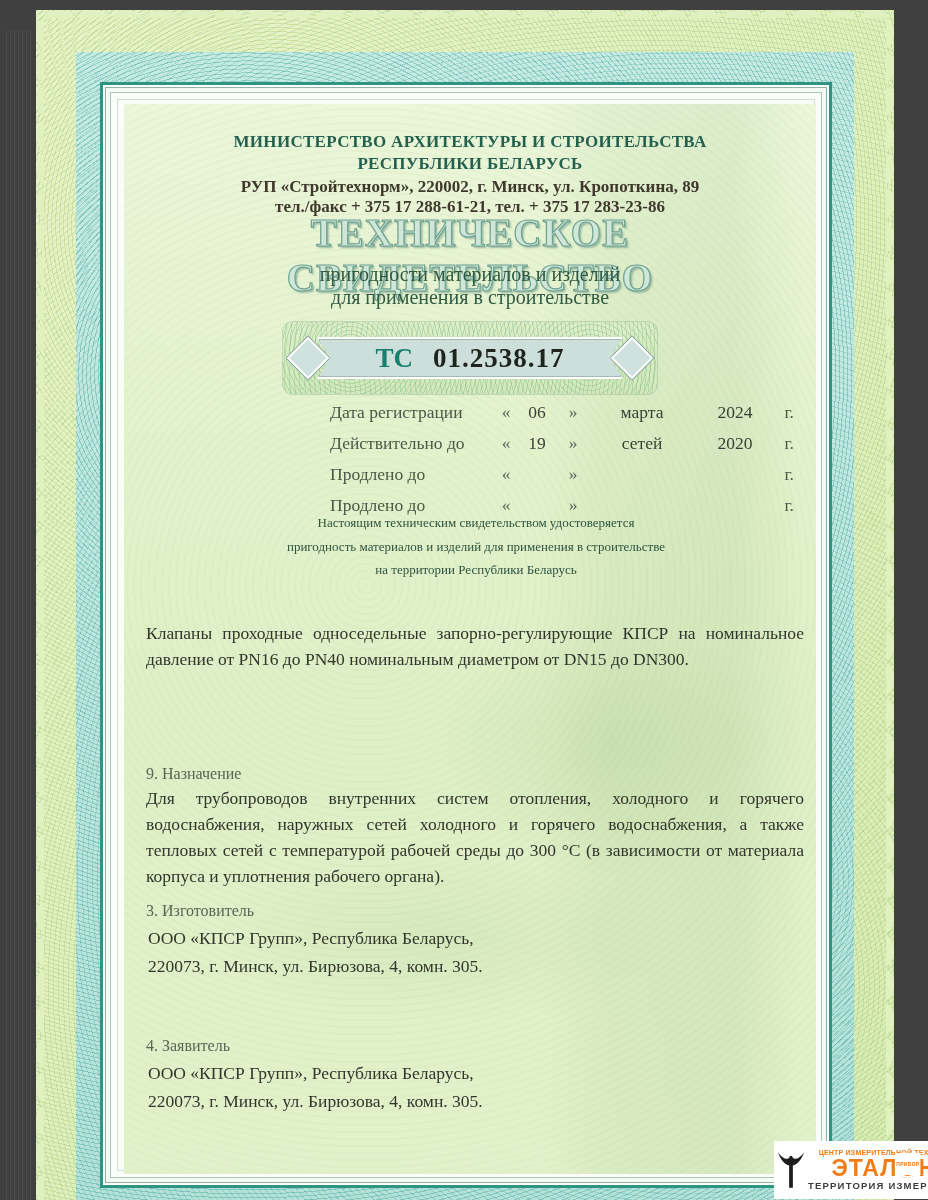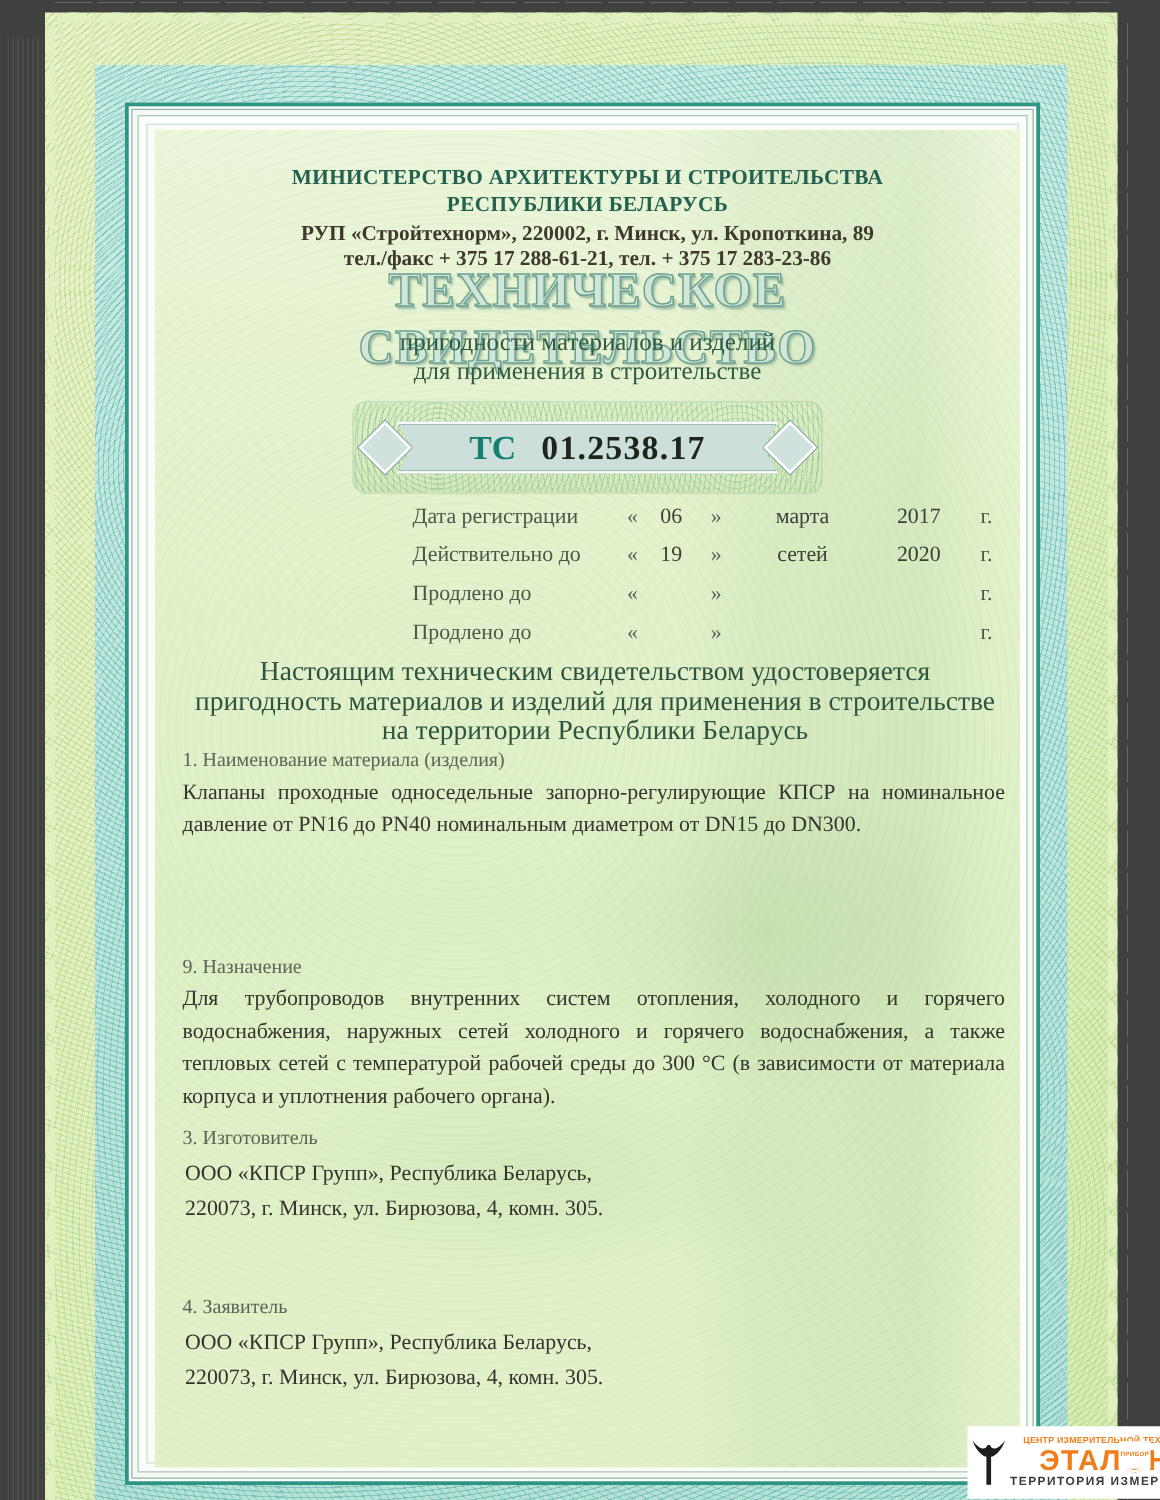--- a/index.html
+++ b/index.html
@@ -107,22 +107,22 @@
   .drow { display:flex; align-items:flex-start; height:31px; }
   .d-label { width:168px; }
   .d-q { width:16px; text-align:center; color:#5a655a; }
   .d-day { width:46px; text-align:center; color:#3a4036; }
   .d-q2 { width:26px; text-align:center; color:#5a655a; }
   .d-month { width:112px; text-align:center; color:#3a4036; }
   .d-year { width:74px; text-align:center; color:#3a4036; }
   .d-suffix { width:22px; text-align:right; }
 
   
-  .statement { position:absolute; left:0; right:0; top:421px; text-align:center;
-    font-size:22px; line-height:23.5px; color:#2e5440;margin-left:12px; }
+  .statement { position:absolute; left:0; right:0; top:407px; text-align:center;
+    font-size:13px; line-height:23.5px; color:#2e5440;margin-left:12px; }
   .sec-head { position:absolute; left:22px; font-size:16px; color:#5b6554; }
   .sec-body { position:absolute; left:22px; right:12px; font-size:17.5px; line-height:26px;
     color:#32352c; text-align:justify; }
   .sec-lines { position:absolute; left:24px; font-size:17.5px; line-height:28px; color:#32352c; }
 
   
   .logo { position:absolute; left:774px; top:1141px; width:154px; height:58px;
     background:#ffffff; display:flex; align-items:center; padding:2px 3px 2px 2px;
     font-family:"Liberation Sans", sans-serif; }
   .logo-mark { width:30px; height:42px; flex:0 0 auto; margin-right:2px; }
@@ -172,21 +172,21 @@
         </div>
       </div>
 
       <div class="dates">
         <div class="drow">
           <span class="d-label">Дата регистрации</span>
           <span class="d-q">«</span>
           <span class="d-day">06</span>
           <span class="d-q2">»</span>
           <span class="d-month">марта</span>
-          <span class="d-year">2017</span>
+          <span class="d-year">2024</span>
           <span class="d-suffix">г.</span>
         </div>
         <div class="drow">
           <span class="d-label">Действительно до</span>
           <span class="d-q">«</span>
           <span class="d-day">19</span>
           <span class="d-q2">»</span>
           <span class="d-month">сетей</span>
           <span class="d-year">2020</span>
           <span class="d-suffix">г.</span>
@@ -210,21 +210,20 @@
           <span class="d-suffix">г.</span>
         </div>
       </div>
 
       <div class="statement">
         <div>Настоящим техническим свидетельством удостоверяется</div>
         <div>пригодность материалов и изделий для применения в строительстве</div>
         <div>на территории Республики Беларусь</div>
       </div>
 
-      <div class="sec-head" style="top:496px">1. Наименование материала (изделия)</div>
       <div class="sec-body" style="top:516px">Клапаны проходные односедельные запорно-регулирующие КПСР на номинальное давление от PN16 до PN40 номинальным диаметром от DN15 до DN300.</div>
 
       <div class="sec-head" style="top:661px">9. Назначение</div>
       <div class="sec-body" style="top:681px">Для трубопроводов внутренних систем отопления, холодного и горячего водоснабжения, наружных сетей холодного и горячего водоснабжения, а также тепловых сетей с температурой рабочей среды до 300 °С (в зависимости от материала корпуса и уплотнения рабочего органа).</div>
 
       <div class="sec-head" style="top:798px">3. Изготовитель</div>
       <div class="sec-lines" style="top:820px">
         <div>ООО «КПСР Групп», Республика Беларусь,</div>
         <div>220073, г. Минск, ул. Бирюзова, 4, комн. 305.</div>
       </div>

